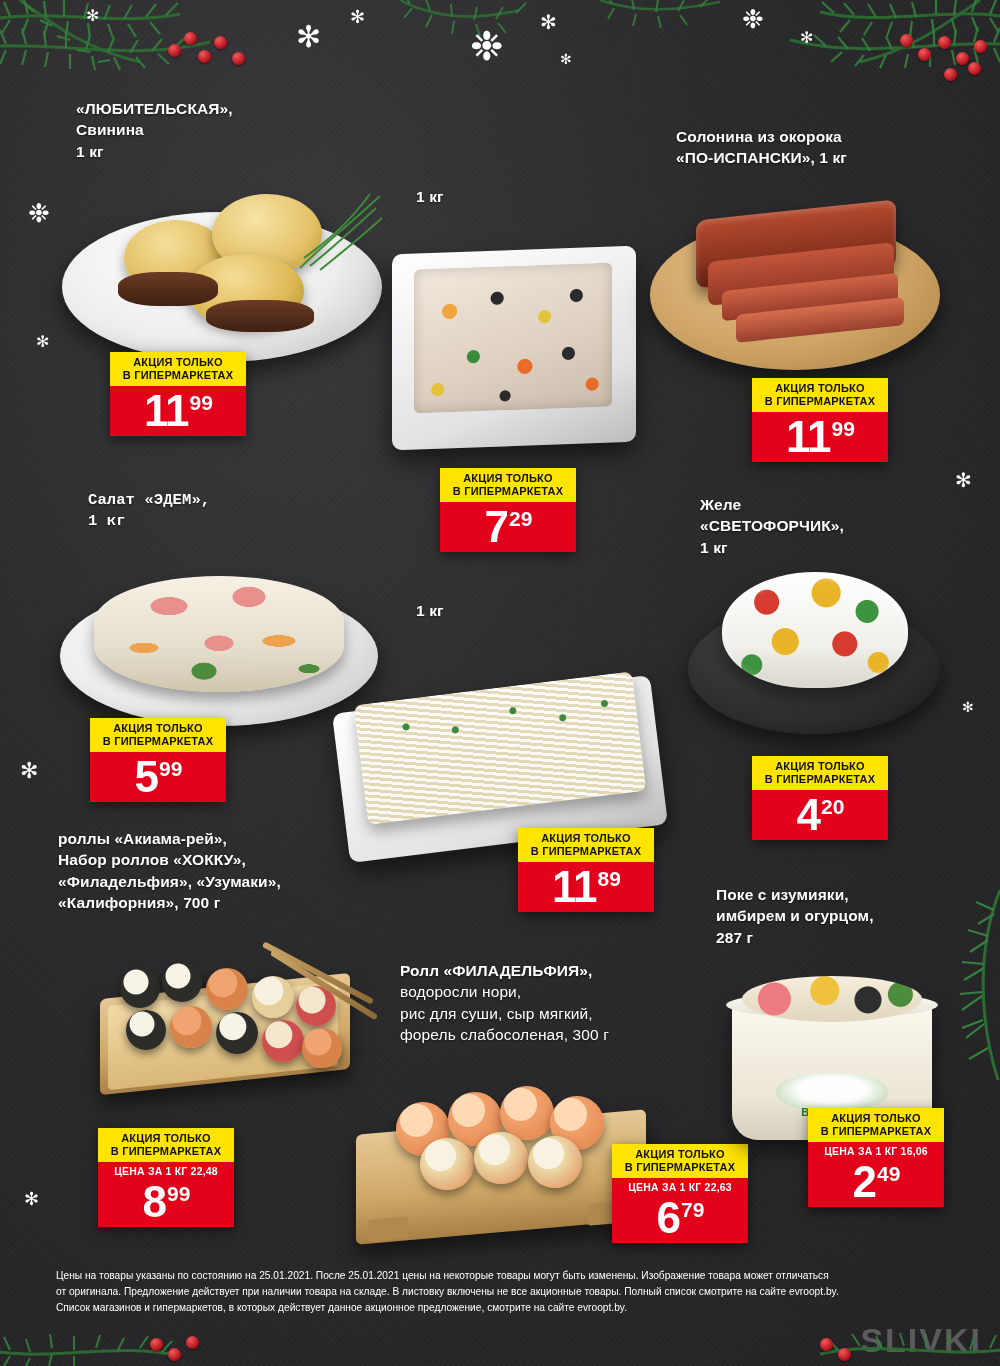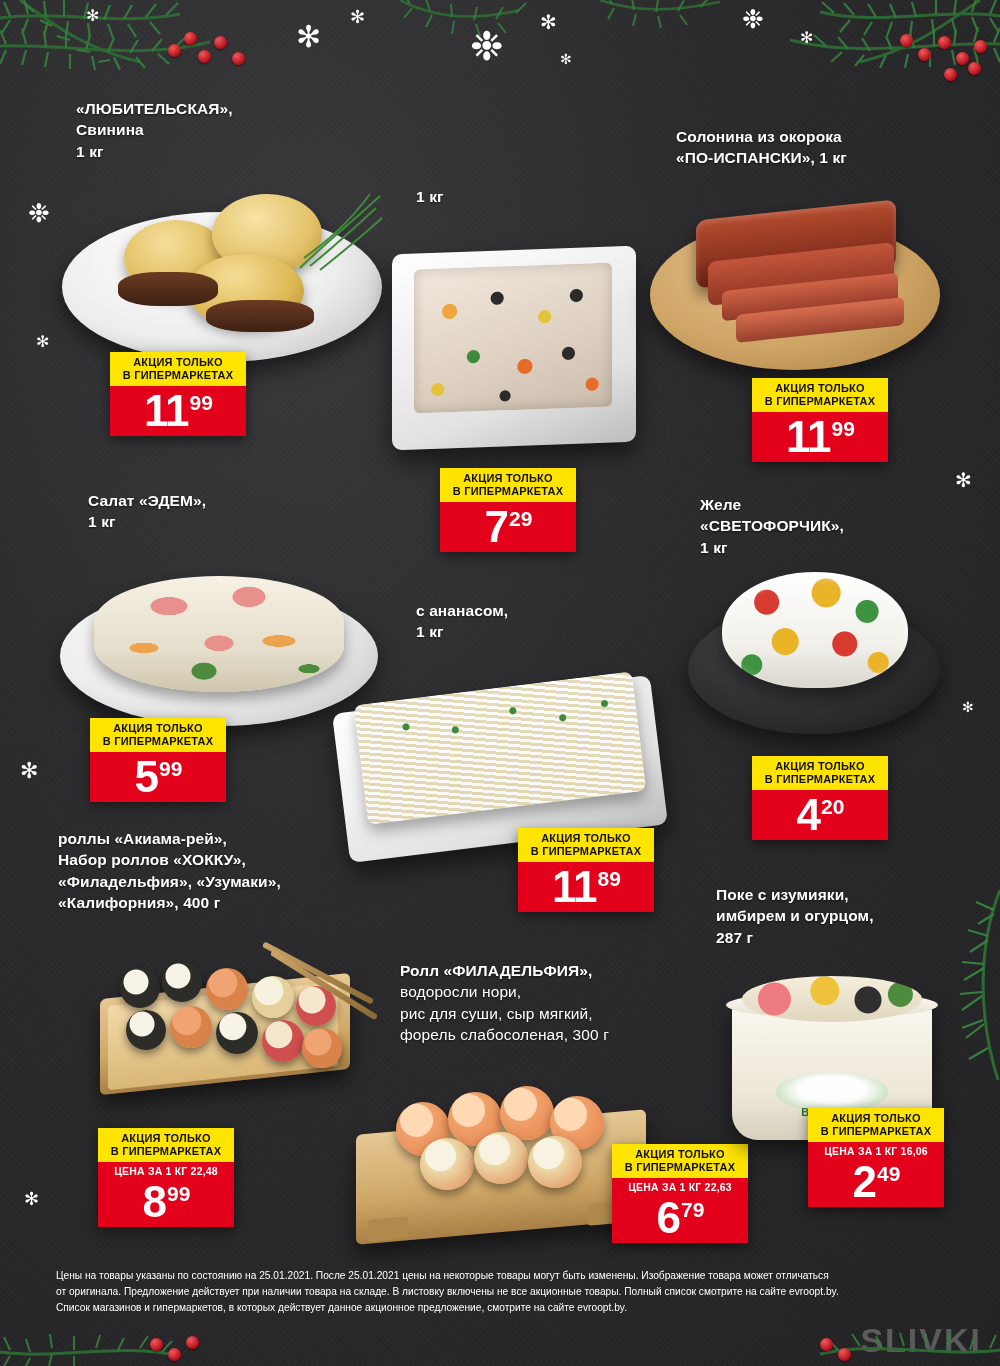--- a/index.html
+++ b/index.html
@@ -322,21 +322,21 @@
   <div class="pricebox" style="left:752px; top:378px;">
     <div class="promo">
       <div>АКЦИЯ ТОЛЬКО</div>
       <div>В ГИПЕРМАРКЕТАХ</div>
     </div>
     <div class="amount">
       <span class="int">11</span><span class="dec">99</span>
     </div>
   </div>
 
-  <div class="product" style="left:88px; top:490px; width:280px;">
+  <div class="product" style="left:88px; top:490px; width:280px;font-family:Liberation Mono, monospace;">
     <div class="title">
       <div>Салат «ЭДЕМ»,</div>
       <div>1 кг</div>
     </div>
   </div>
   <div class="photo" style="left:60px; top:540px; width:320px; height:190px;">
     <div class="plate" style="left:0; top:46px; width:318px; height:140px;"></div>
     <div style="position:absolute; left:34px; top:36px; width:250px; height:116px; border-radius:50%/40%;
         background:
           radial-gradient(ellipse at 30% 26%, #e8908c 0 18px, transparent 19px),
@@ -354,21 +354,20 @@
       <div>АКЦИЯ ТОЛЬКО</div>
       <div>В ГИПЕРМАРКЕТАХ</div>
     </div>
     <div class="amount">
       <span class="int">5</span><span class="dec">99</span>
     </div>
   </div>
 
   <div class="product" style="left:416px; top:600px; width:280px;">
     <div class="title">
-      <div>с ананасом,</div>
       <div>1 кг</div>
     </div>
   </div>
   <div class="photo" style="left:340px; top:654px; width:330px; height:210px;">
     <div class="sqplate" style="left:0; top:40px; width:320px; height:150px; transform:rotate(-7deg);"></div>
     <div style="position:absolute; left:20px; top:34px; width:280px; height:120px; transform:rotate(-7deg); border-radius:8px;
         background:
           repeating-linear-gradient(12deg, rgba(255,255,255,.85) 0 3px, rgba(226,215,180,.85) 3px 6px),
           linear-gradient(180deg,#f3ecd8,#ddd2b4);
         box-shadow:0 8px 14px rgba(0,0,0,.3);"></div>
@@ -419,21 +418,21 @@
     <div class="amount">
       <span class="int">4</span><span class="dec">20</span>
     </div>
   </div>
 
   <div class="product" style="left:58px; top:828px; width:330px;">
     <div class="title">
       <div>роллы «Акиама-рей»,</div>
       <div>Набор роллов «ХОККУ»,</div>
       <div>«Филадельфия», «Узумаки»,</div>
-      <div>«Калифорния», 400 г</div>
+      <div>«Калифорния», 700 г</div>
     </div>
   </div>
   <div class="photo" style="left:86px; top:946px; width:290px; height:180px;">
     <div class="board" style="left:14px; top:40px; width:250px; height:96px; transform:skewY(-6deg);"></div>
     <div style="position:absolute; left:22px; top:48px; width:230px; height:84px; transform:skewY(-6deg); background:linear-gradient(180deg,#f2d9a6,#d9b877); border-radius:4px;"></div>
 
     <div style="position:absolute; left:34px; top:22px; width:40px; height:40px; border-radius:50%; background:radial-gradient(circle at 40% 35%, #f7f3e6 0 12px, #2c2c28 13px); box-shadow:0 4px 8px rgba(0,0,0,.45);"></div>
     <div style="position:absolute; left:76px; top:16px; width:40px; height:40px; border-radius:50%; background:radial-gradient(circle at 40% 35%, #f7f3e6 0 12px, #2c2c28 13px); box-shadow:0 4px 8px rgba(0,0,0,.45);"></div>
     <div style="position:absolute; left:120px; top:22px; width:42px; height:42px; border-radius:50%; background:radial-gradient(circle at 40% 35%, #f0a472 0 14px, #d9824a 15px); box-shadow:0 4px 8px rgba(0,0,0,.45);"></div>
     <div style="position:absolute; left:166px; top:30px; width:42px; height:42px; border-radius:50%; background:radial-gradient(circle at 40% 35%, #f7f1df 0 14px, #e6cf9b 15px); box-shadow:0 4px 8px rgba(0,0,0,.45);"></div>

